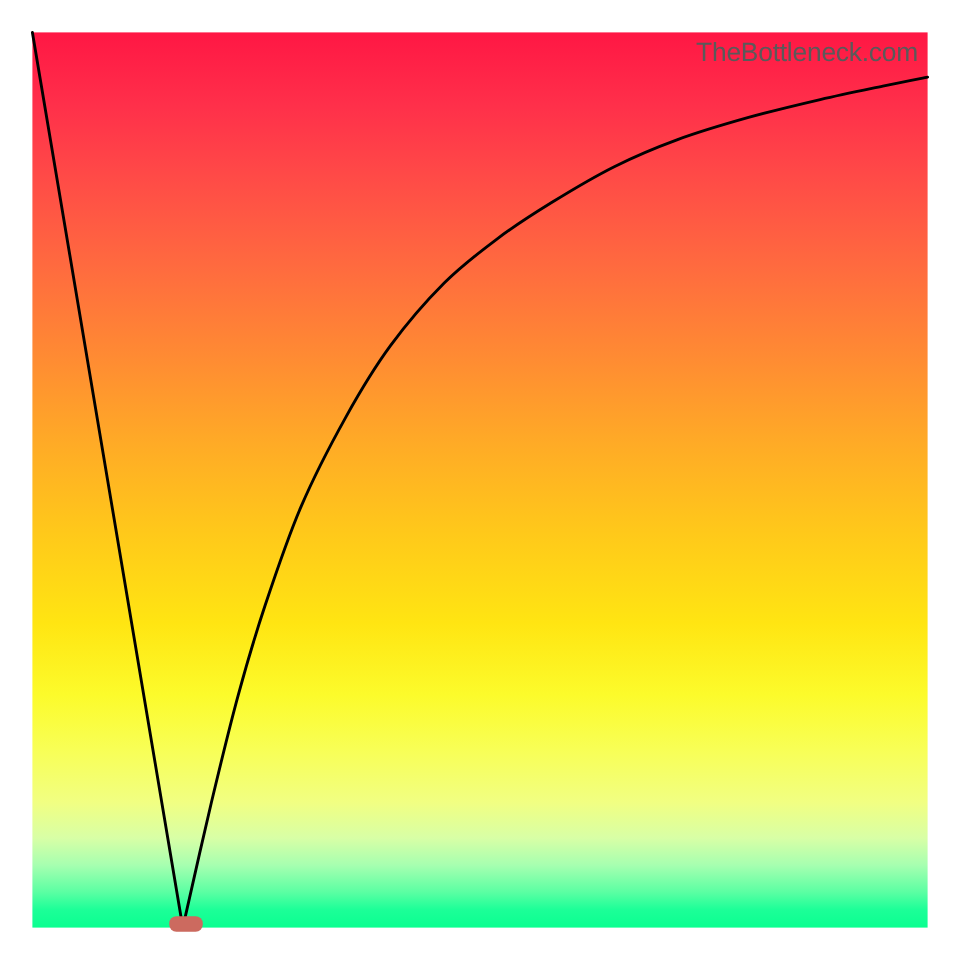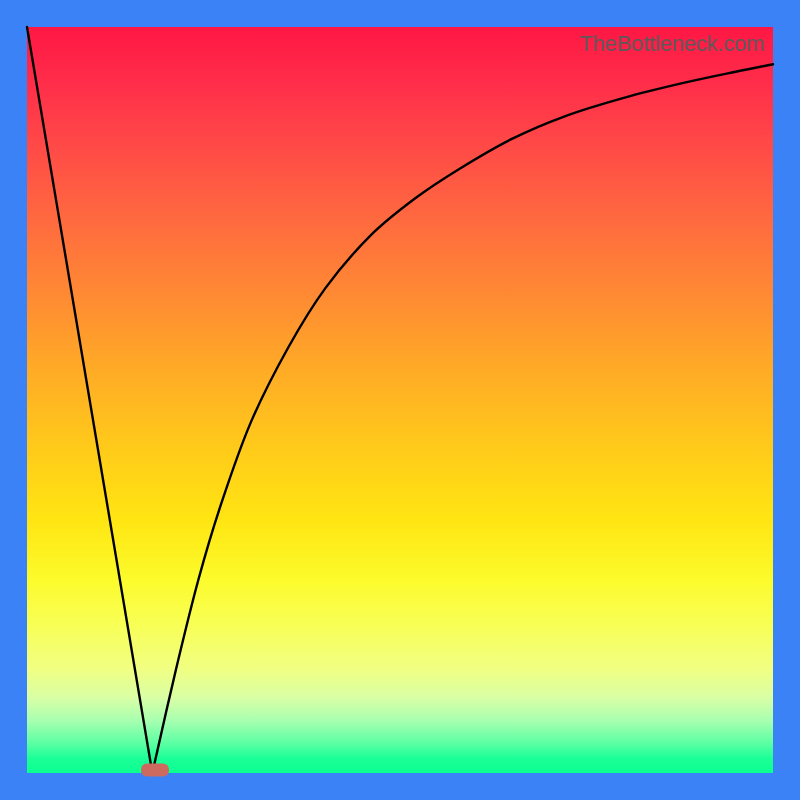--- a/index.html
+++ b/index.html
@@ -8,21 +8,21 @@
     width: 800px;
     height: 800px;
     overflow: hidden;
     background: #000;
     font-family: Arial, Helvetica, sans-serif;
   }
   .chart-wrap {
     position: relative;
     width: 800px;
     height: 800px;
-    background: #3b82f6;
+    background: #ffffff;
   }
   .plot-area {
     position: absolute;
     left: 27px;
     top: 27px;
     width: 746px;
     height: 746px;
     background: linear-gradient(to bottom,
       #ff1744 0%,
       #ff2f4a 8%,

